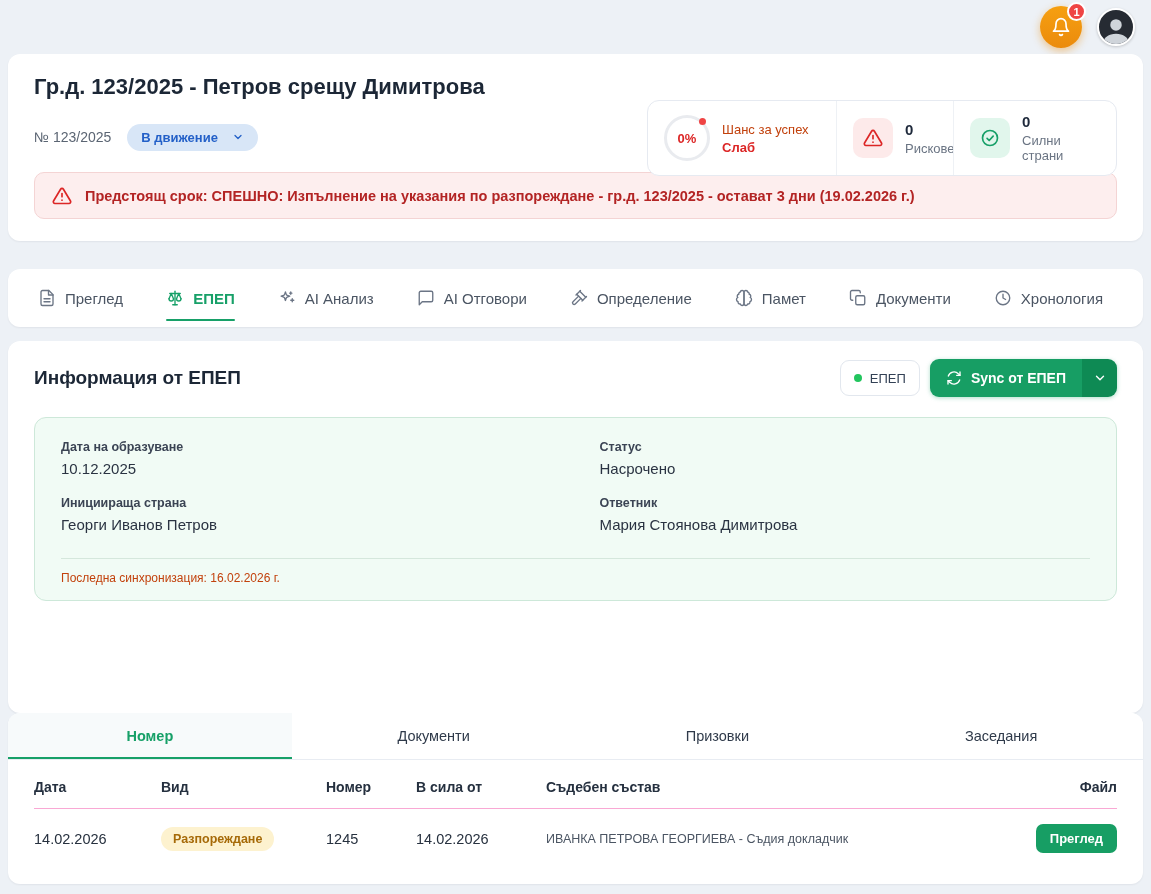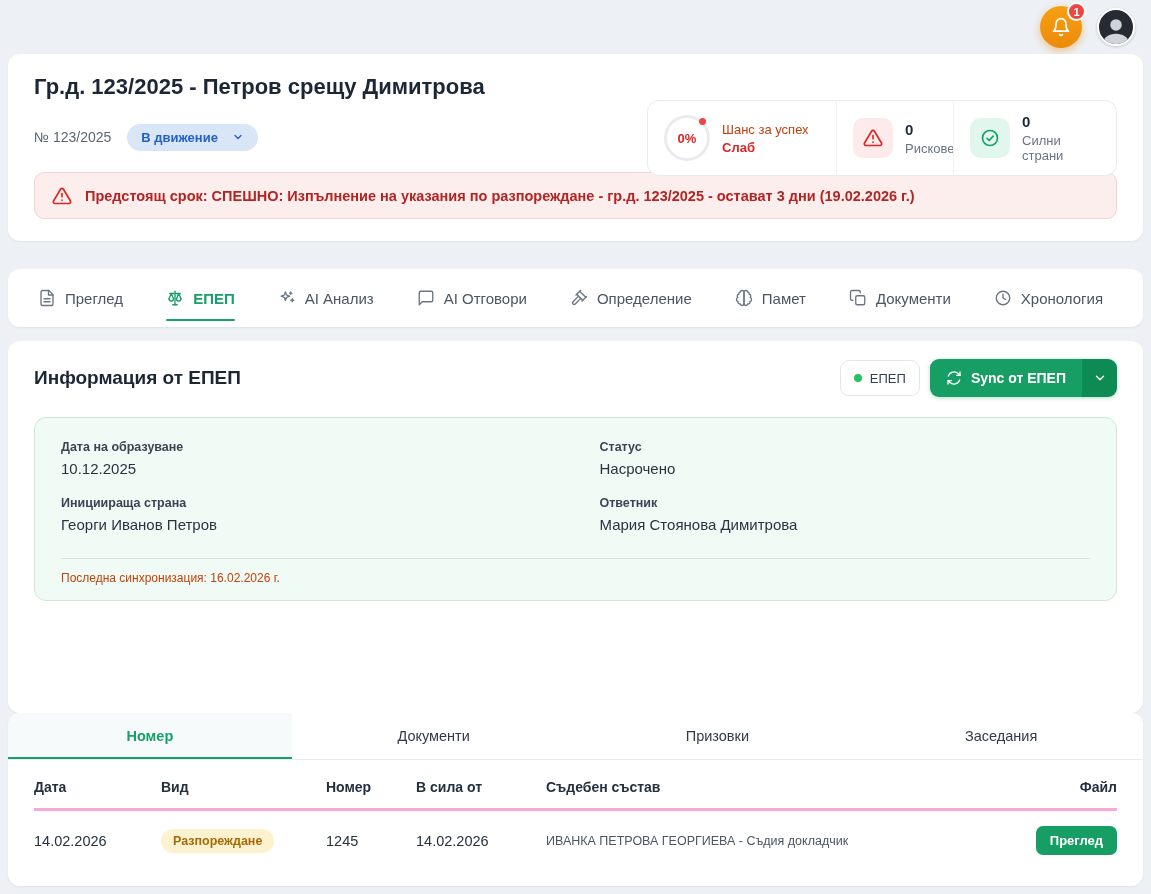--- a/index.html
+++ b/index.html
@@ -88,21 +88,21 @@
   .last-sync { margin-top:12px; font-size:12px; color:#c2410c; line-height:15px; }
 
   
   .records-card { overflow:hidden; }
   .records-tabs { display:grid; grid-template-columns:repeat(4,1fr); border-bottom:1px solid #e8ecf2; }
   .rtab { height:46px; display:flex; align-items:center; justify-content:center; font-size:14.5px;
     color:#2f3a4a; cursor:pointer; background:#fff; }
   .rtab.active { color:#17a068; font-weight:700; background:#f7fafb; box-shadow:inset 0 -2px 0 #17a068; }
   .table-wrap { padding:2px 26px 14px; }
   .trow { display:grid; grid-template-columns:127px 165px 90px 130px 1fr 110px; align-items:center; }
-  .thead { padding:17px 0 13px; border-bottom:3px solid #f9a8d4; }
+  .thead { padding:17px 0 13px; border-bottom:1px solid #f9a8d4; }
   .th { font-size:14px; font-weight:700; color:#25303f; }
   .th.right, .td.right { text-align:right; }
   .tdata { padding:15px 0 17px; }
   .td { font-size:14.5px; color:#27313f; }
   .type-badge { display:inline-block; background:#fdf2cf; color:#a66a08; font-size:12.5px; font-weight:700;
     padding:5px 12px; border-radius:999px; }
   .panel-cell { font-size:12.5px; color:#4b5563; }
   .preview-btn { display:inline-block; background:#179e64; color:#fff; font-size:13px; font-weight:700;
     padding:7px 14px; border-radius:7px; cursor:pointer; }
   .td-right-wrap { text-align:right; }

